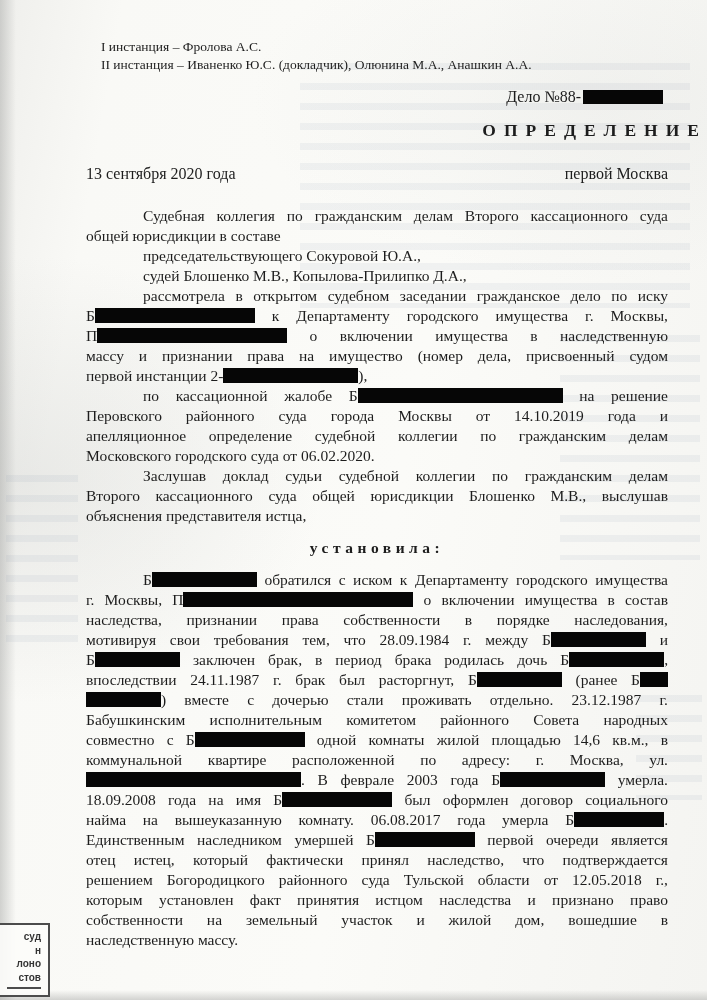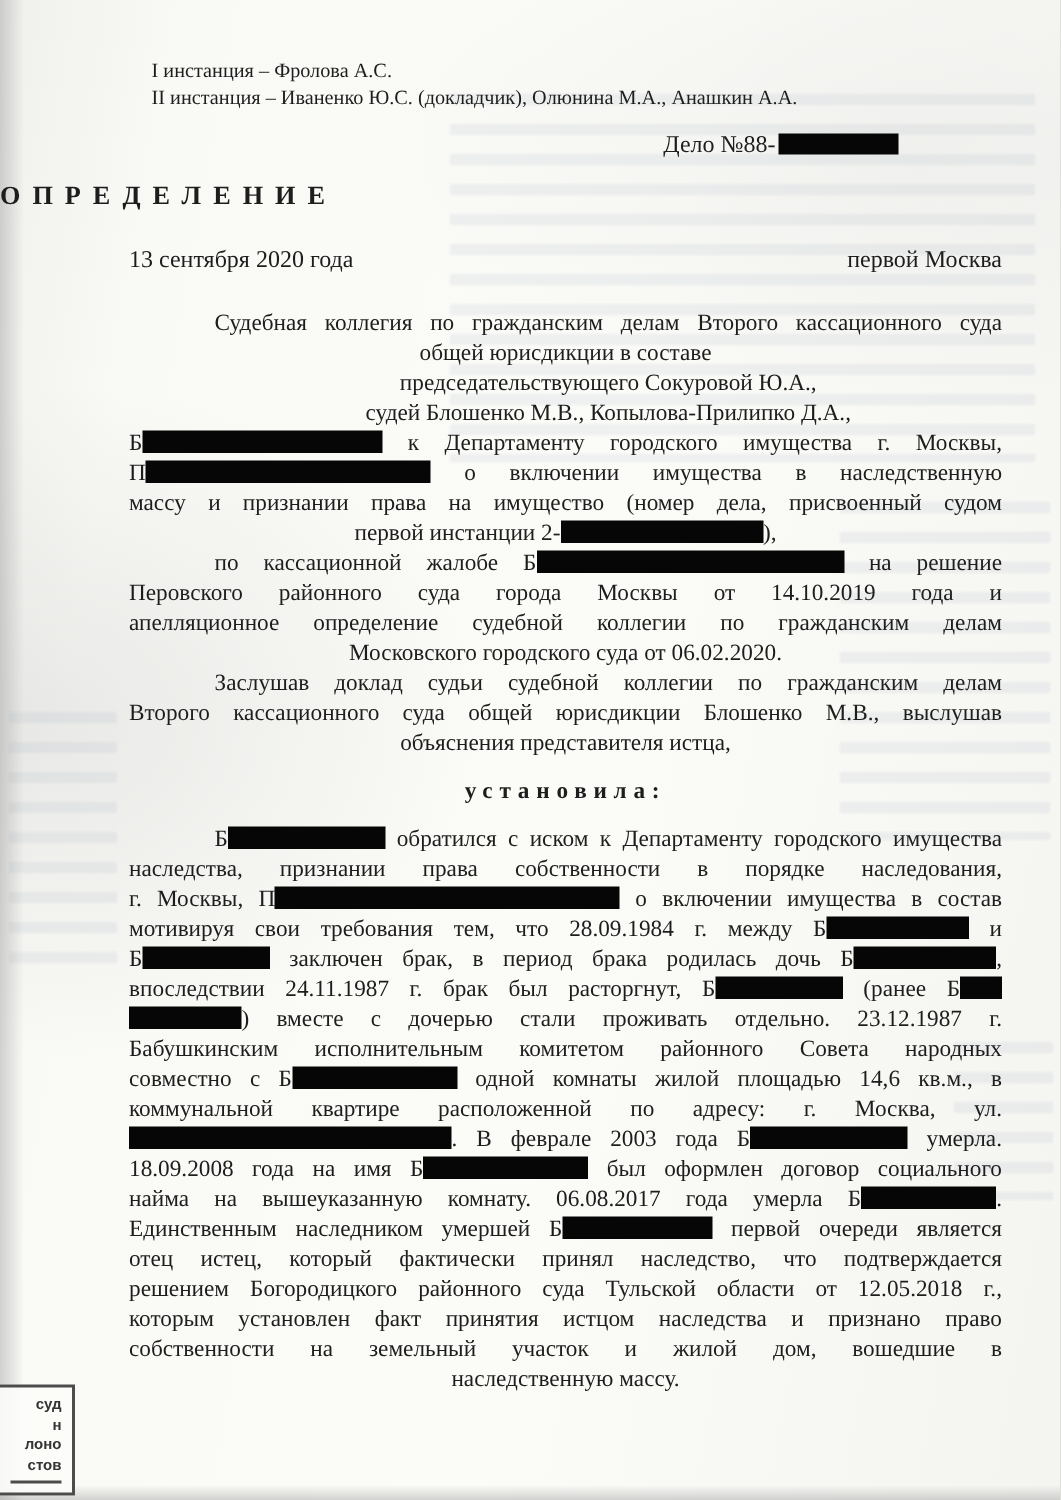--- a/index.html
+++ b/index.html
@@ -18,33 +18,33 @@
     background:linear-gradient(to top, rgba(170,171,169,.5), rgba(170,171,169,0));}
   .bleed{position:absolute;filter:blur(.7px);opacity:.9;pointer-events:none;
     background:repeating-linear-gradient(180deg, rgba(125,140,165,0) 0 5px,
       rgba(125,140,165,.10) 5px 12px, rgba(125,140,165,0) 12px 20px);}
   .b1{left:300px;top:58px;width:390px;height:250px;}
   .b2{left:560px;top:330px;width:140px;height:230px;}
   .b3{left:6px;top:470px;width:72px;height:180px;}
   .b4{left:636px;top:690px;width:66px;height:110px;}
 
   .inst{position:absolute;left:101px;top:38px;font-size:13.5px;line-height:17.5px;}
-  .case-row{position:absolute;left:0;top:88px;width:599px;text-align:right;font-size:16px;white-space:nowrap;}
+  .case-row{position:absolute;left:0;top:88px;width:663px;text-align:right;font-size:16px;white-space:nowrap;}
   .redact{display:inline-block;background:#060606;height:15px;vertical-align:-2px;}
   .case-row .redact{height:14px;margin-left:2px;}
 
-  .doc-title{position:absolute;left:0;top:120px;width:707px;text-align:left;
+  .doc-title{position:absolute;left:0;top:120px;width:707px;text-align:right;
     font-weight:bold;font-size:17.5px;letter-spacing:8px;}
   .dateline{position:absolute;left:86px;top:165px;width:582px;display:flex;
     justify-content:space-between;font-size:16px;}
 
   .body-block{position:absolute;left:86px;top:206px;width:582px;font-size:15.5px;font-family:Liberation Serif, serif;}
   .line{height:20px;line-height:20px;}
   .line.just{text-align:justify;text-align-last:justify;}
-  .line.left{text-align:center;}
+  .line.left{text-align:left;}
   .line.indent{padding-left:57px;}
   .line.resolution{text-align:right;text-align-last:center;font-weight:bold;
     letter-spacing:4.5px;margin-top:12px;margin-bottom:12px;}
 
   .stamp{position:absolute;left:-38px;top:923px;width:88px;height:74px;
     border:2px solid #4c4c4c;background:rgba(252,252,250,.9);
     font-family:"Liberation Sans","DejaVu Sans",sans-serif;
     font-size:10px;font-weight:bold;color:#343434;
     text-align:right;padding:5px 7px 0 0;box-sizing:border-box;line-height:13.5px;}
   .stamp-rule{border-top:2px solid #4c4c4c;width:34px;margin:3px 0 0 auto;}
@@ -74,35 +74,36 @@
   <div class="dateline">
     <span>13 сентября 2020 года</span>
     <span>первой Москва</span>
   </div>
 
   <div class="body-block" id="body-lines">
       <div class="line just indent">Судебная коллегия по гражданским делам Второго кассационного суда</div>
       <div class="line left">общей юрисдикции в составе</div>
       <div class="line left indent">председательствующего Сокуровой Ю.А.,</div>
       <div class="line left indent">судей Блошенко М.В., Копылова-Прилипко Д.А.,</div>
+      <div class="line just indent">рассмотрела в открытом судебном заседании гражданское дело по иску</div>
       <div class="line just">Б<span class="redact" style="width: 160px; background: rgb(6, 6, 6);"></span> к Департаменту городского имущества г. Москвы,</div>
       <div class="line just">П<span class="redact" style="width: 190px; background: rgb(6, 6, 6);"></span> о включении имущества в наследственную</div>
       <div class="line just">массу и признании права на имущество (номер дела, присвоенный судом</div>
       <div class="line left">первой инстанции 2-<span class="redact" style="width: 135px; background: rgb(6, 6, 6);"></span>),</div>
       <div class="line just indent">по кассационной жалобе Б<span class="redact" style="width: 205px; background: rgb(6, 6, 6);"></span> на решение</div>
       <div class="line just">Перовского районного суда города Москвы от 14.10.2019 года и</div>
       <div class="line just">апелляционное определение судебной коллегии по гражданским делам</div>
       <div class="line left">Московского городского суда от 06.02.2020.</div>
       <div class="line just indent">Заслушав доклад судьи судебной коллегии по гражданским делам</div>
       <div class="line just">Второго кассационного суда общей юрисдикции Блошенко М.В., выслушав</div>
       <div class="line left">объяснения представителя истца,</div>
       <div class="line center resolution">установила:</div>
       <div class="line just indent">Б<span class="redact" style="width: 105px; background: rgb(6, 6, 6);"></span> обратился с иском к Департаменту городского имущества</div>
+      <div class="line just">г. Москвы, П<span class="redact" style="width: 230px; background: rgb(6, 6, 6);"></span> о включении имущества в состав</div>
       <div class="line just">наследства, признании права собственности в порядке наследования,</div>
-      <div class="line just">г. Москвы, П<span class="redact" style="width: 230px; background: rgb(6, 6, 6);"></span> о включении имущества в состав</div>
       <div class="line just">мотивируя свои требования тем, что 28.09.1984 г. между Б<span class="redact" style="width: 95px; background: rgb(6, 6, 6);"></span> и</div>
       <div class="line just">Б<span class="redact" style="width: 85px; background: rgb(6, 6, 6);"></span> заключен брак, в период брака родилась дочь Б<span class="redact" style="width: 95px; background: rgb(6, 6, 6);"></span>,</div>
       <div class="line just">впоследствии 24.11.1987 г. брак был расторгнут, Б<span class="redact" style="width: 85px; background: rgb(6, 6, 6);"></span> (ранее Б<span class="redact" style="width: 28px; background: rgb(6, 6, 6);"></span></div>
       <div class="line just"><span class="redact" style="width: 75px; background: rgb(6, 6, 6);"></span>) вместе с дочерью стали проживать отдельно. 23.12.1987 г.</div>
       <div class="line just">Бабушкинским исполнительным комитетом районного Совета народных</div>
       <div class="line just">совместно с Б<span class="redact" style="width: 110px; background: rgb(6, 6, 6);"></span> одной комнаты жилой площадью 14,6 кв.м., в</div>
       <div class="line just">коммунальной квартире расположенной по адресу: г. Москва, ул.</div>
       <div class="line just"><span class="redact" style="width: 215px; background: rgb(6, 6, 6);"></span>. В феврале 2003 года Б<span class="redact" style="width: 105px; background: rgb(6, 6, 6);"></span> умерла.</div>
       <div class="line just">18.09.2008 года на имя Б<span class="redact" style="width: 110px; background: rgb(6, 6, 6);"></span> был оформлен договор социального</div>
       <div class="line just">найма на вышеуказанную комнату. 06.08.2017 года умерла Б<span class="redact" style="width: 90px; background: rgb(6, 6, 6);"></span>.</div>

